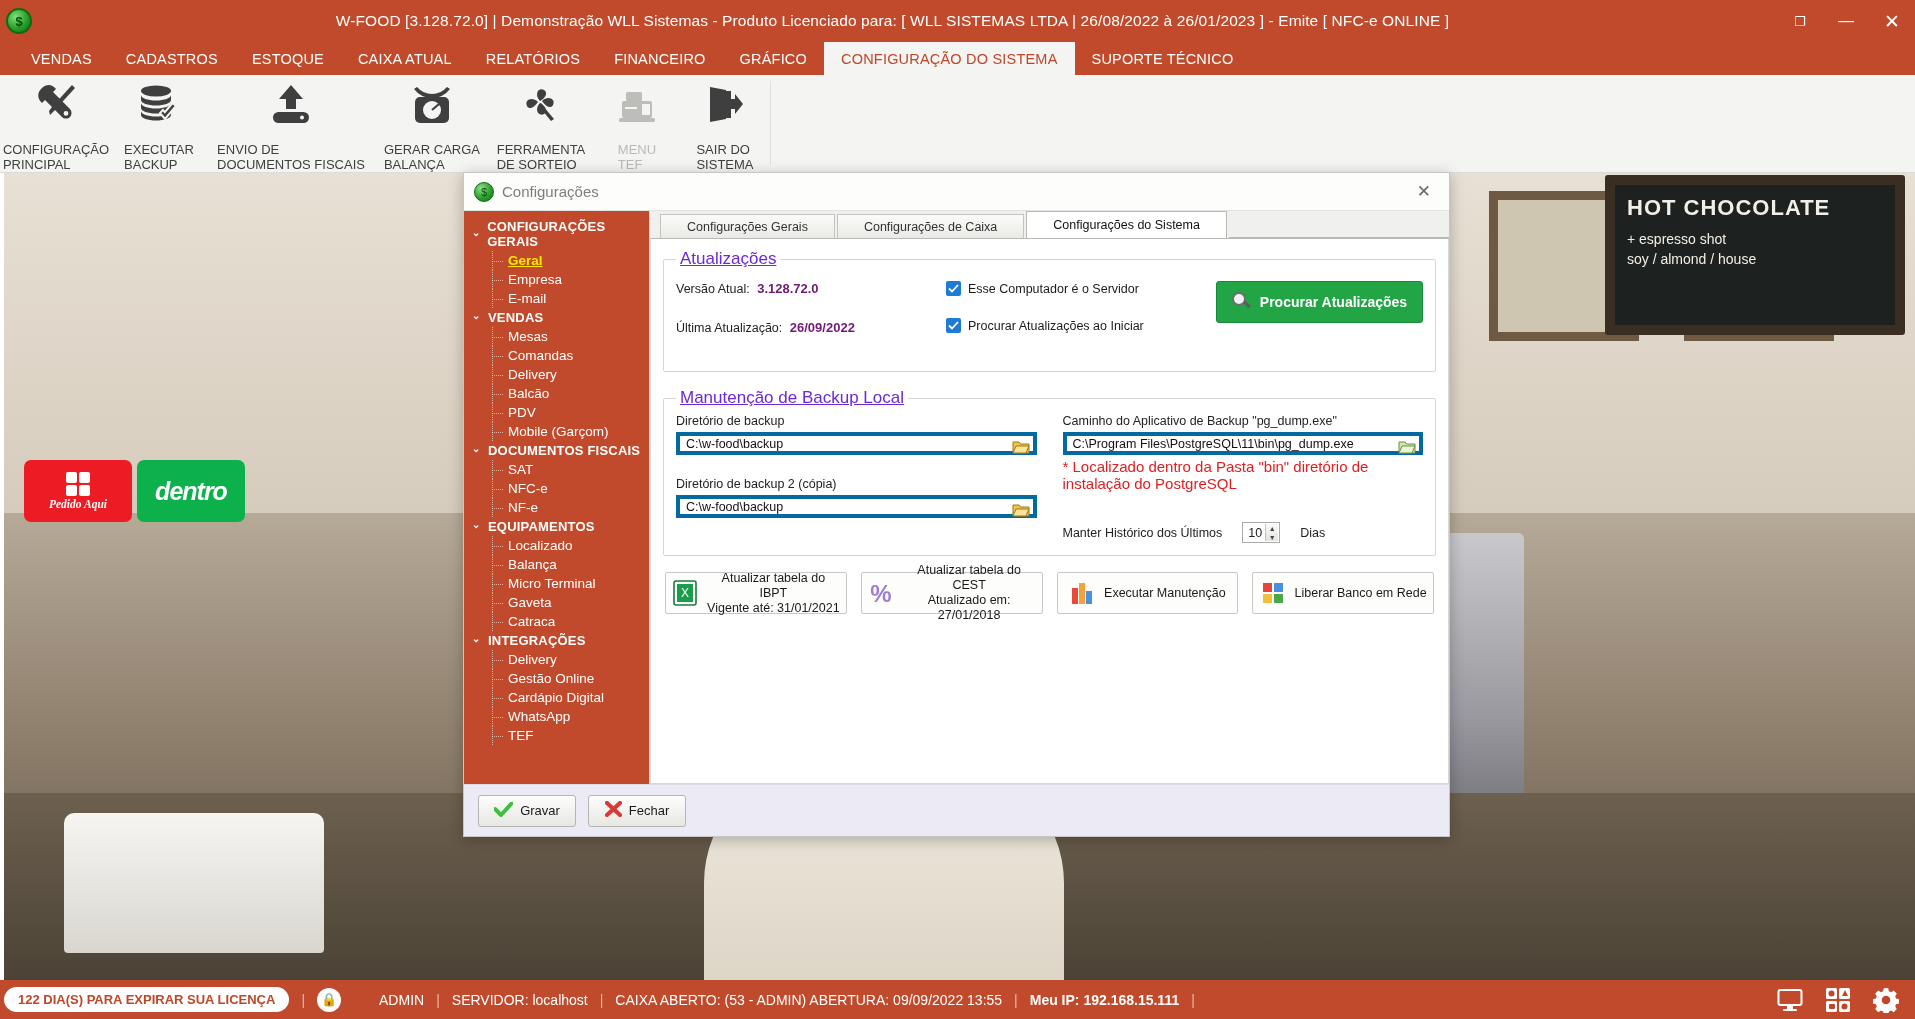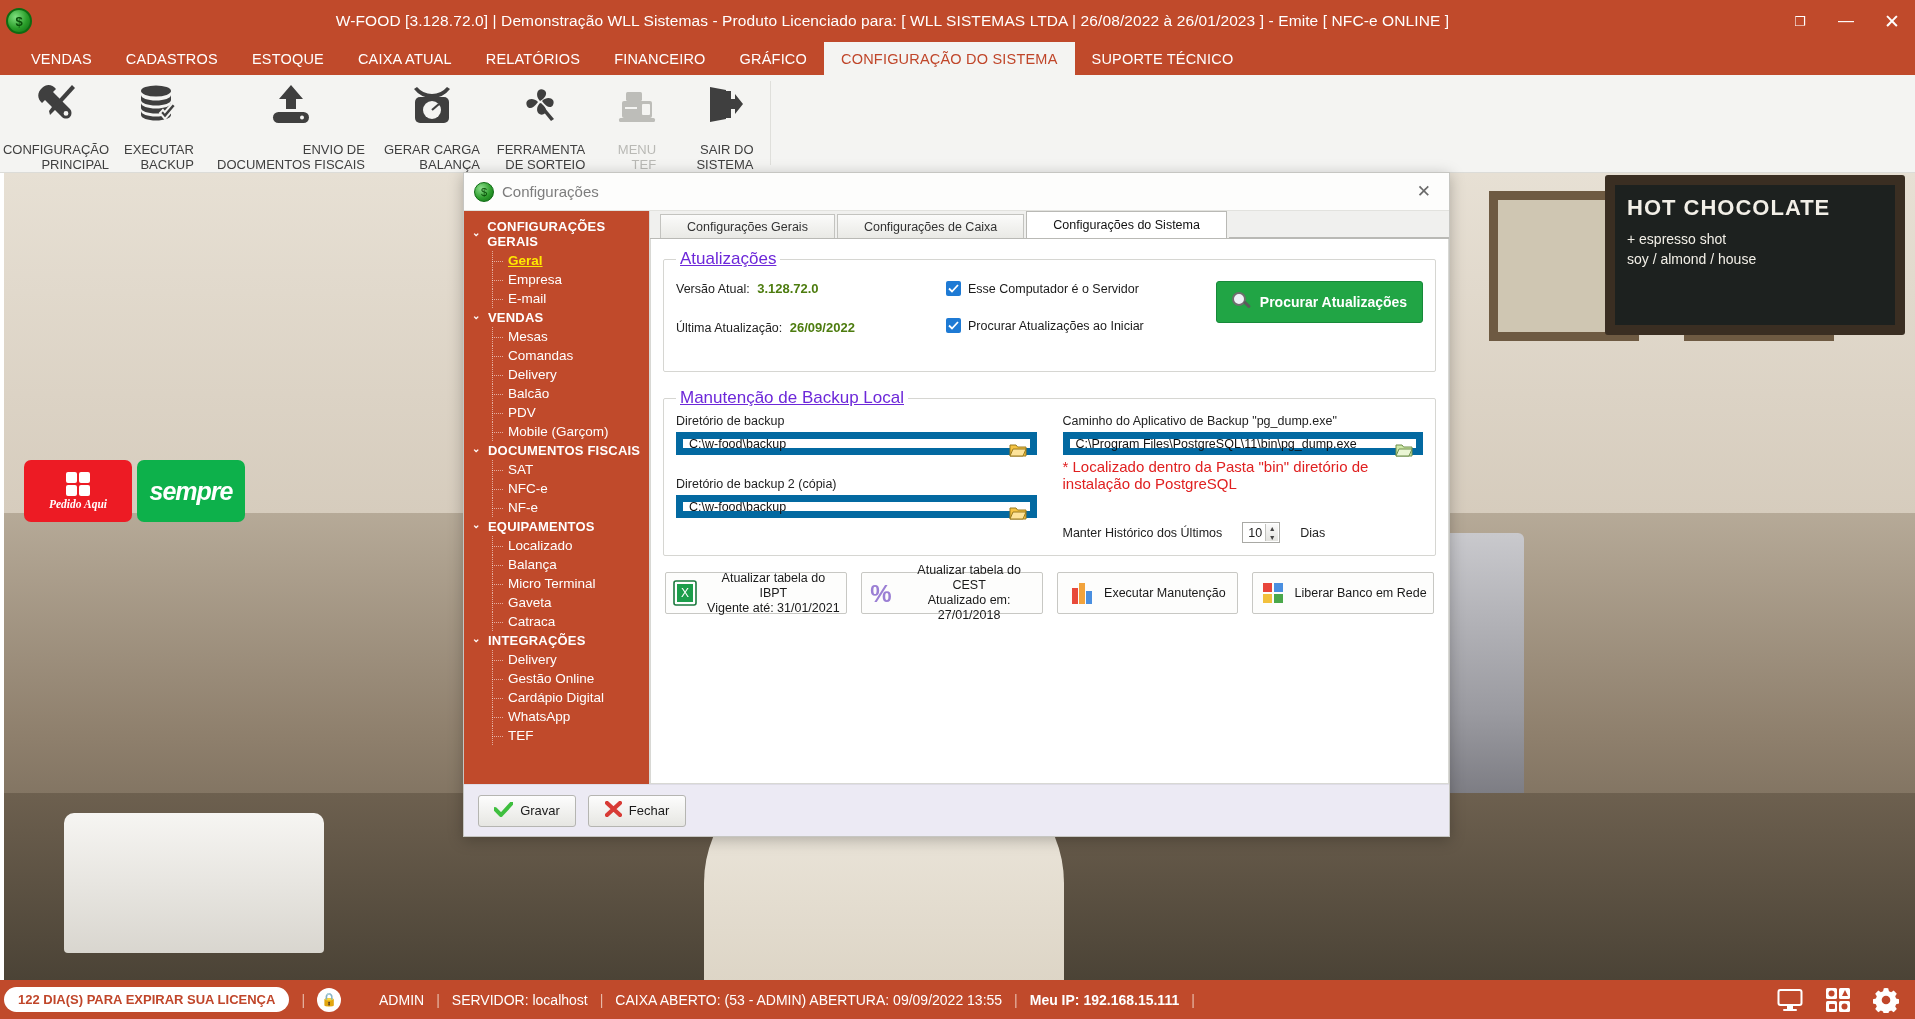--- a/index.html
+++ b/index.html
@@ -59,21 +59,21 @@
     display:flex; align-items:flex-start;
   }
   .rib-btn{
     width:auto;min-width:86px;height:96px;
     display:flex;flex-direction:column;align-items:center;
     padding-top:8px;
     color:#3f3f3f;
   }
   .rib-btn .ico{ height:46px; display:flex;align-items:center;justify-content:center; }
   .rib-btn .lbl{
-    margin-top:17px;text-align:right;font-size:13px;line-height:15px;
+    margin-top:17px;text-align:left;font-size:13px;line-height:15px;
     white-space:pre-line;
   }
   .rib-btn.disabled{ color:#b9b9b5; }
   .rib-divider{ width:1px;height:84px;background:#dfdfdb;margin-top:6px; }
 
   
   .desktop{
     position:absolute;left:4px;top:173px;width:1915px;height:807px;
     overflow:hidden;
     background:
@@ -204,21 +204,21 @@
 
   fieldset.grp{
     border:1px solid #d6d6d2;border-radius:2px;margin:0 0 16px 0;padding:6px 12px 12px 12px;
     position:relative;
   }
   fieldset.grp > legend{ font-size:17px;color:#6d28d9;padding:0 4px;text-decoration:underline; }
 
   .upd-row{ display:flex; align-items:flex-start; gap:0; }
   .upd-left{ width:270px; padding-top:6px; }
   .upd-line{ font-size:12.5px;color:#222;margin-bottom:24px; }
-  .upd-line b{ color:#4d7c0f; font-size:13px; margin-left:4px; }
+  .upd-line b{ color:#701a75; font-size:13px; margin-left:4px; }
   .upd-mid{ width:270px; padding-top:6px; }
   .chk{ display:flex;align-items:center;margin-bottom:22px; font-size:12.5px;color:#1b1b1b; }
   .chkbox{
     width:15px;height:15px;background:#1e7ad4;border-radius:2px;margin-right:7px;
     display:flex;align-items:center;justify-content:center;flex:none;
   }
   .chkbox svg{ display:block; }
   .btn-green{
     width:207px;height:42px;background:#21a545;border:1px solid #17893a;border-radius:3px;
     color:#fff;font-size:14px;font-weight:bold;
@@ -233,21 +233,21 @@
   .magnifier .hand{
     position:absolute;left:11px;top:11px;width:8px;height:3px;background:#5b5b5b;
     transform:rotate(45deg);border-radius:1px;
   }
   .upd-note{ font-size:11.5px;color:#333;line-height:15px;margin-top:4px; }
 
   .bk-cols{ display:flex; gap:26px; }
   .bk-col{ flex:1; min-width:0; }
   .fld-label{ font-size:12.5px;color:#222;margin-bottom:4px; }
   .fld{
-    position:relative;height:23px;border:7px solid #0369a1;background:#fff;
+    position:relative;height:23px;border:4px solid #0369a1;background:#fff;
     display:flex;align-items:center;padding:0 26px 0 6px;font-size:12.5px;color:#111;
   }
   .fld .folder{
     position:absolute;right:3px;top:2.5px;width:18px;height:17px;
   }
   .fld-note{ font-size:15px;color:#e02020;margin-top:3px; }
   .spacer24{ height:22px; }
   .hist-row{ display:flex;align-items:center;gap:20px;font-size:12.5px;color:#222;margin-top:30px; }
   .spin{
     width:38px;height:21px;border:1px solid #a9a9a5;background:#fff;
@@ -455,21 +455,21 @@
   <div class="logo-card logo-pedido">
     <div class="pa-grid">
         <i></i>
         <i></i>
         <i></i>
         <i></i>
       </div>
     <div class="pa-word">Pedido Aqui</div>
   </div>
   <div class="logo-card logo-ifood">
-    <div class="ifood-word">sempre</div>
+    <div class="ifood-word">dentro</div>
   </div>
 </div>
 
 <div class="dialog">
 
   <div class="dlg-title">
     <div class="dlg-ico">$</div>
     <div class="t">Configurações</div>
     <div class="dlg-close">✕</div>
   </div>

